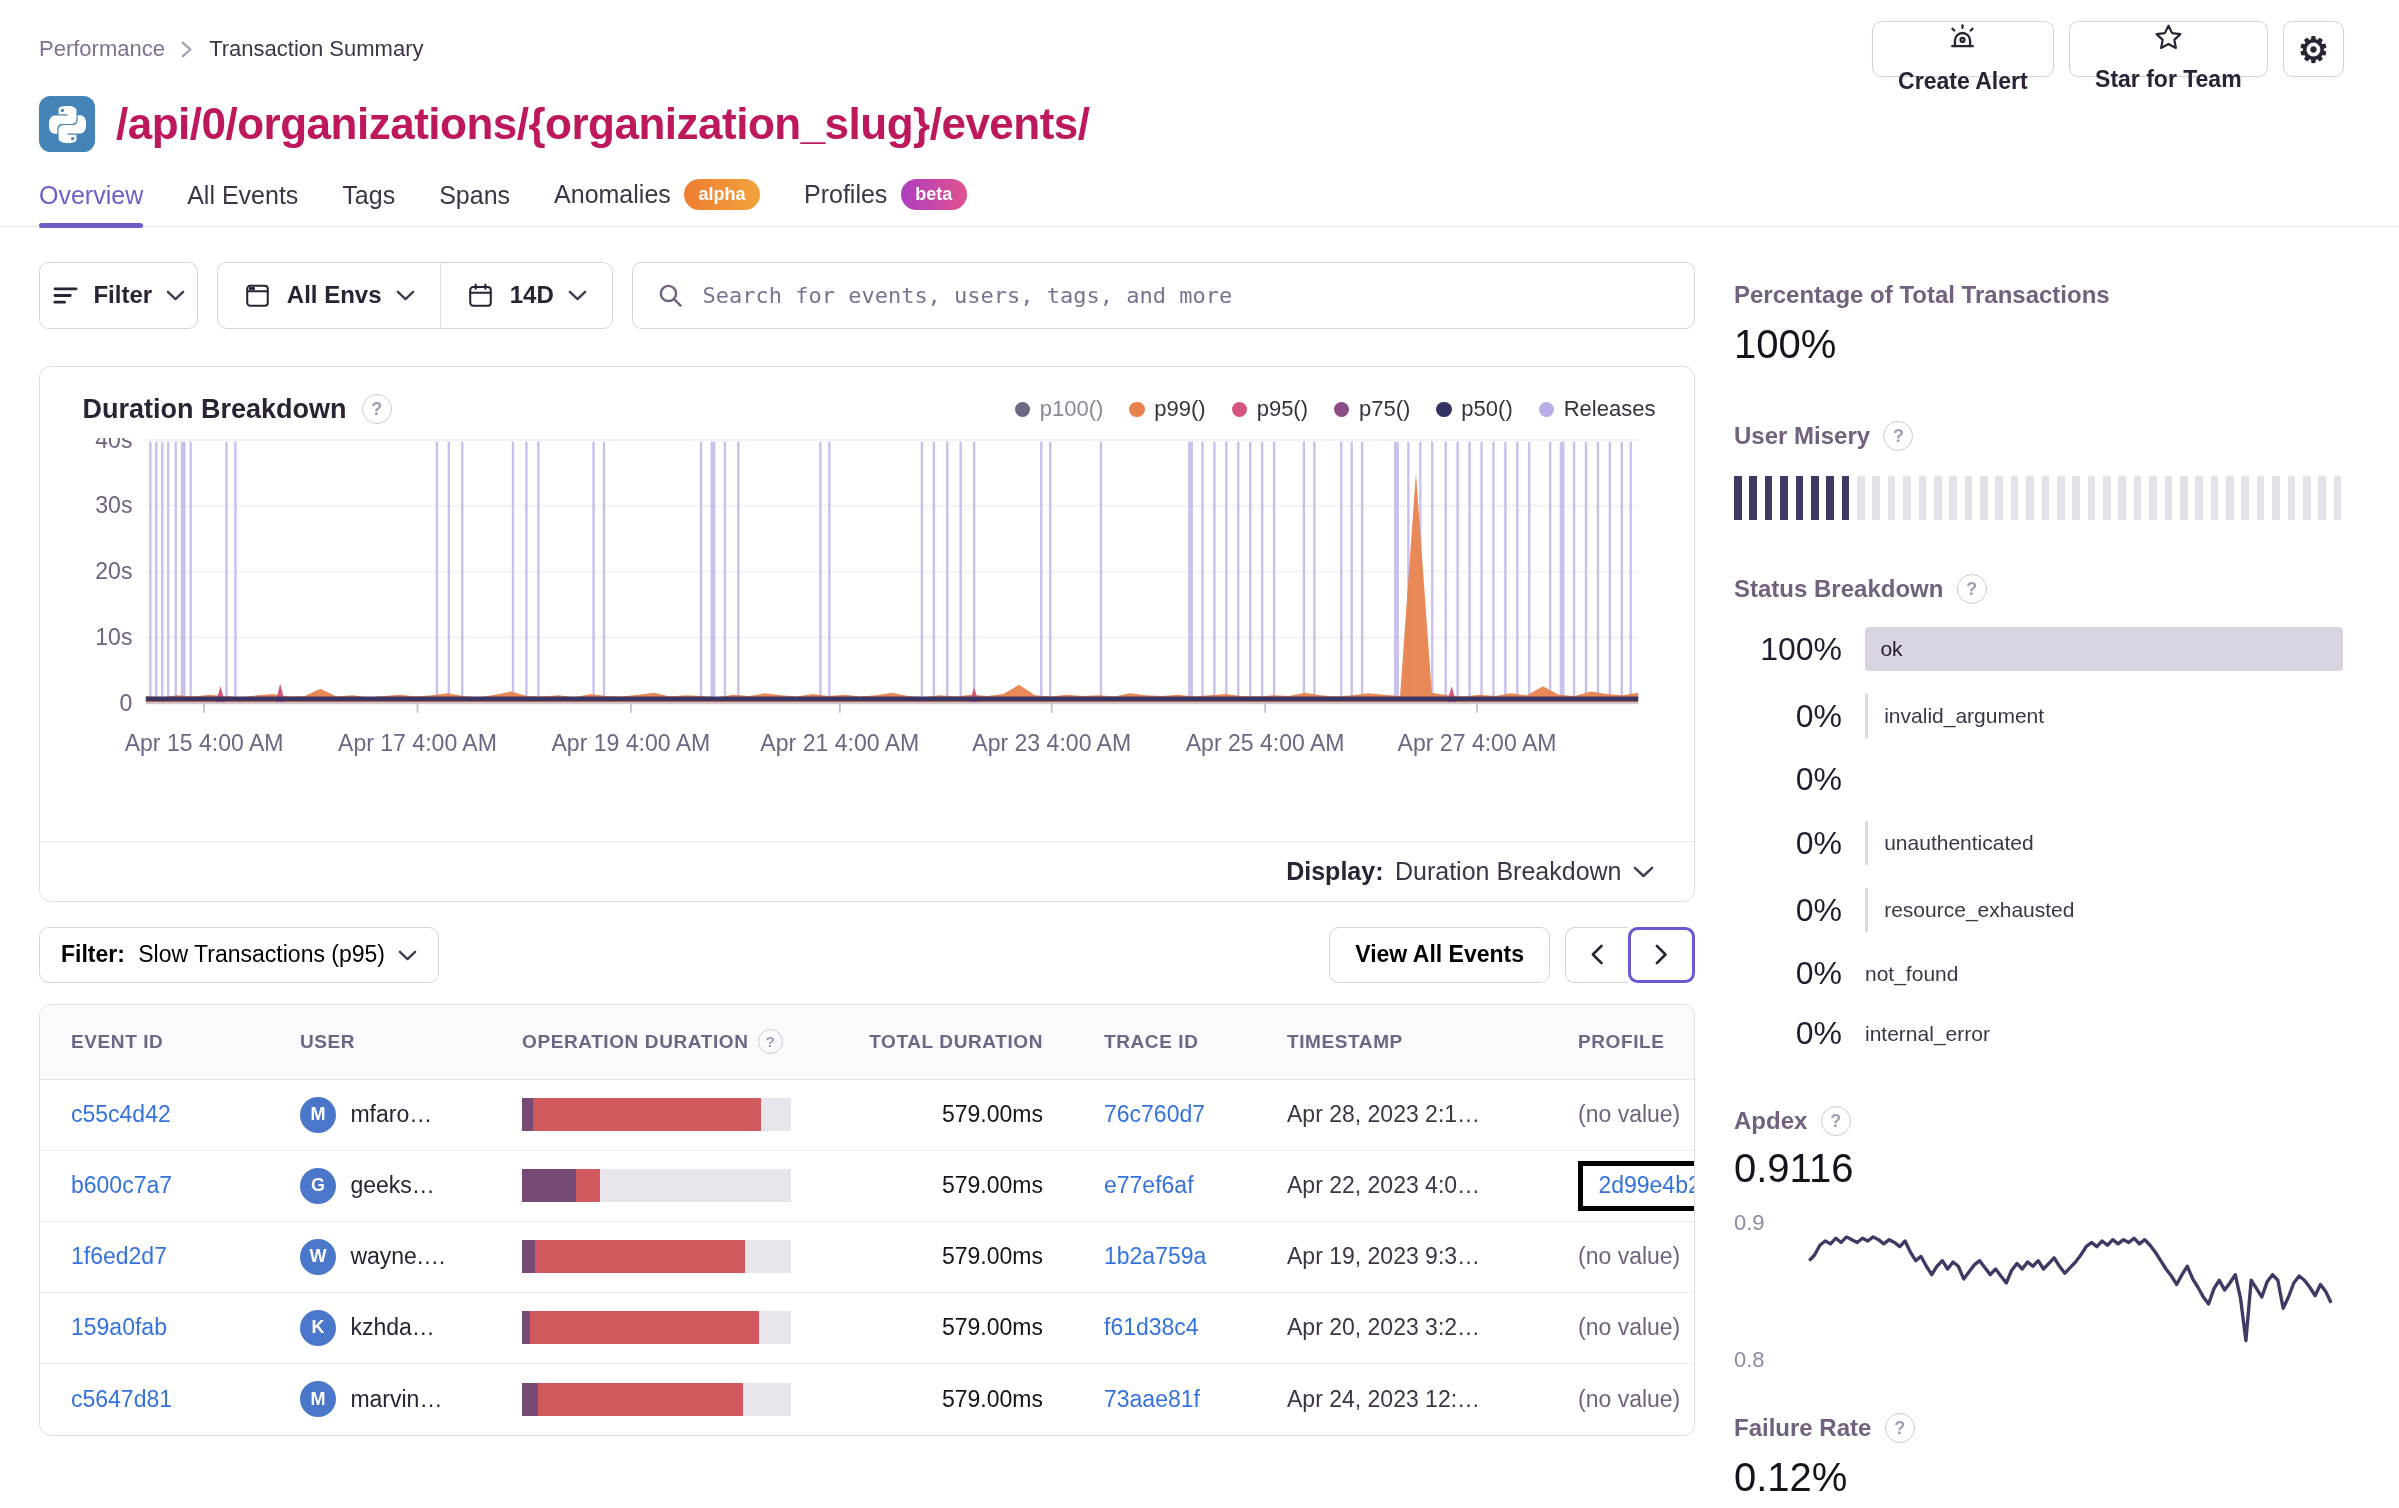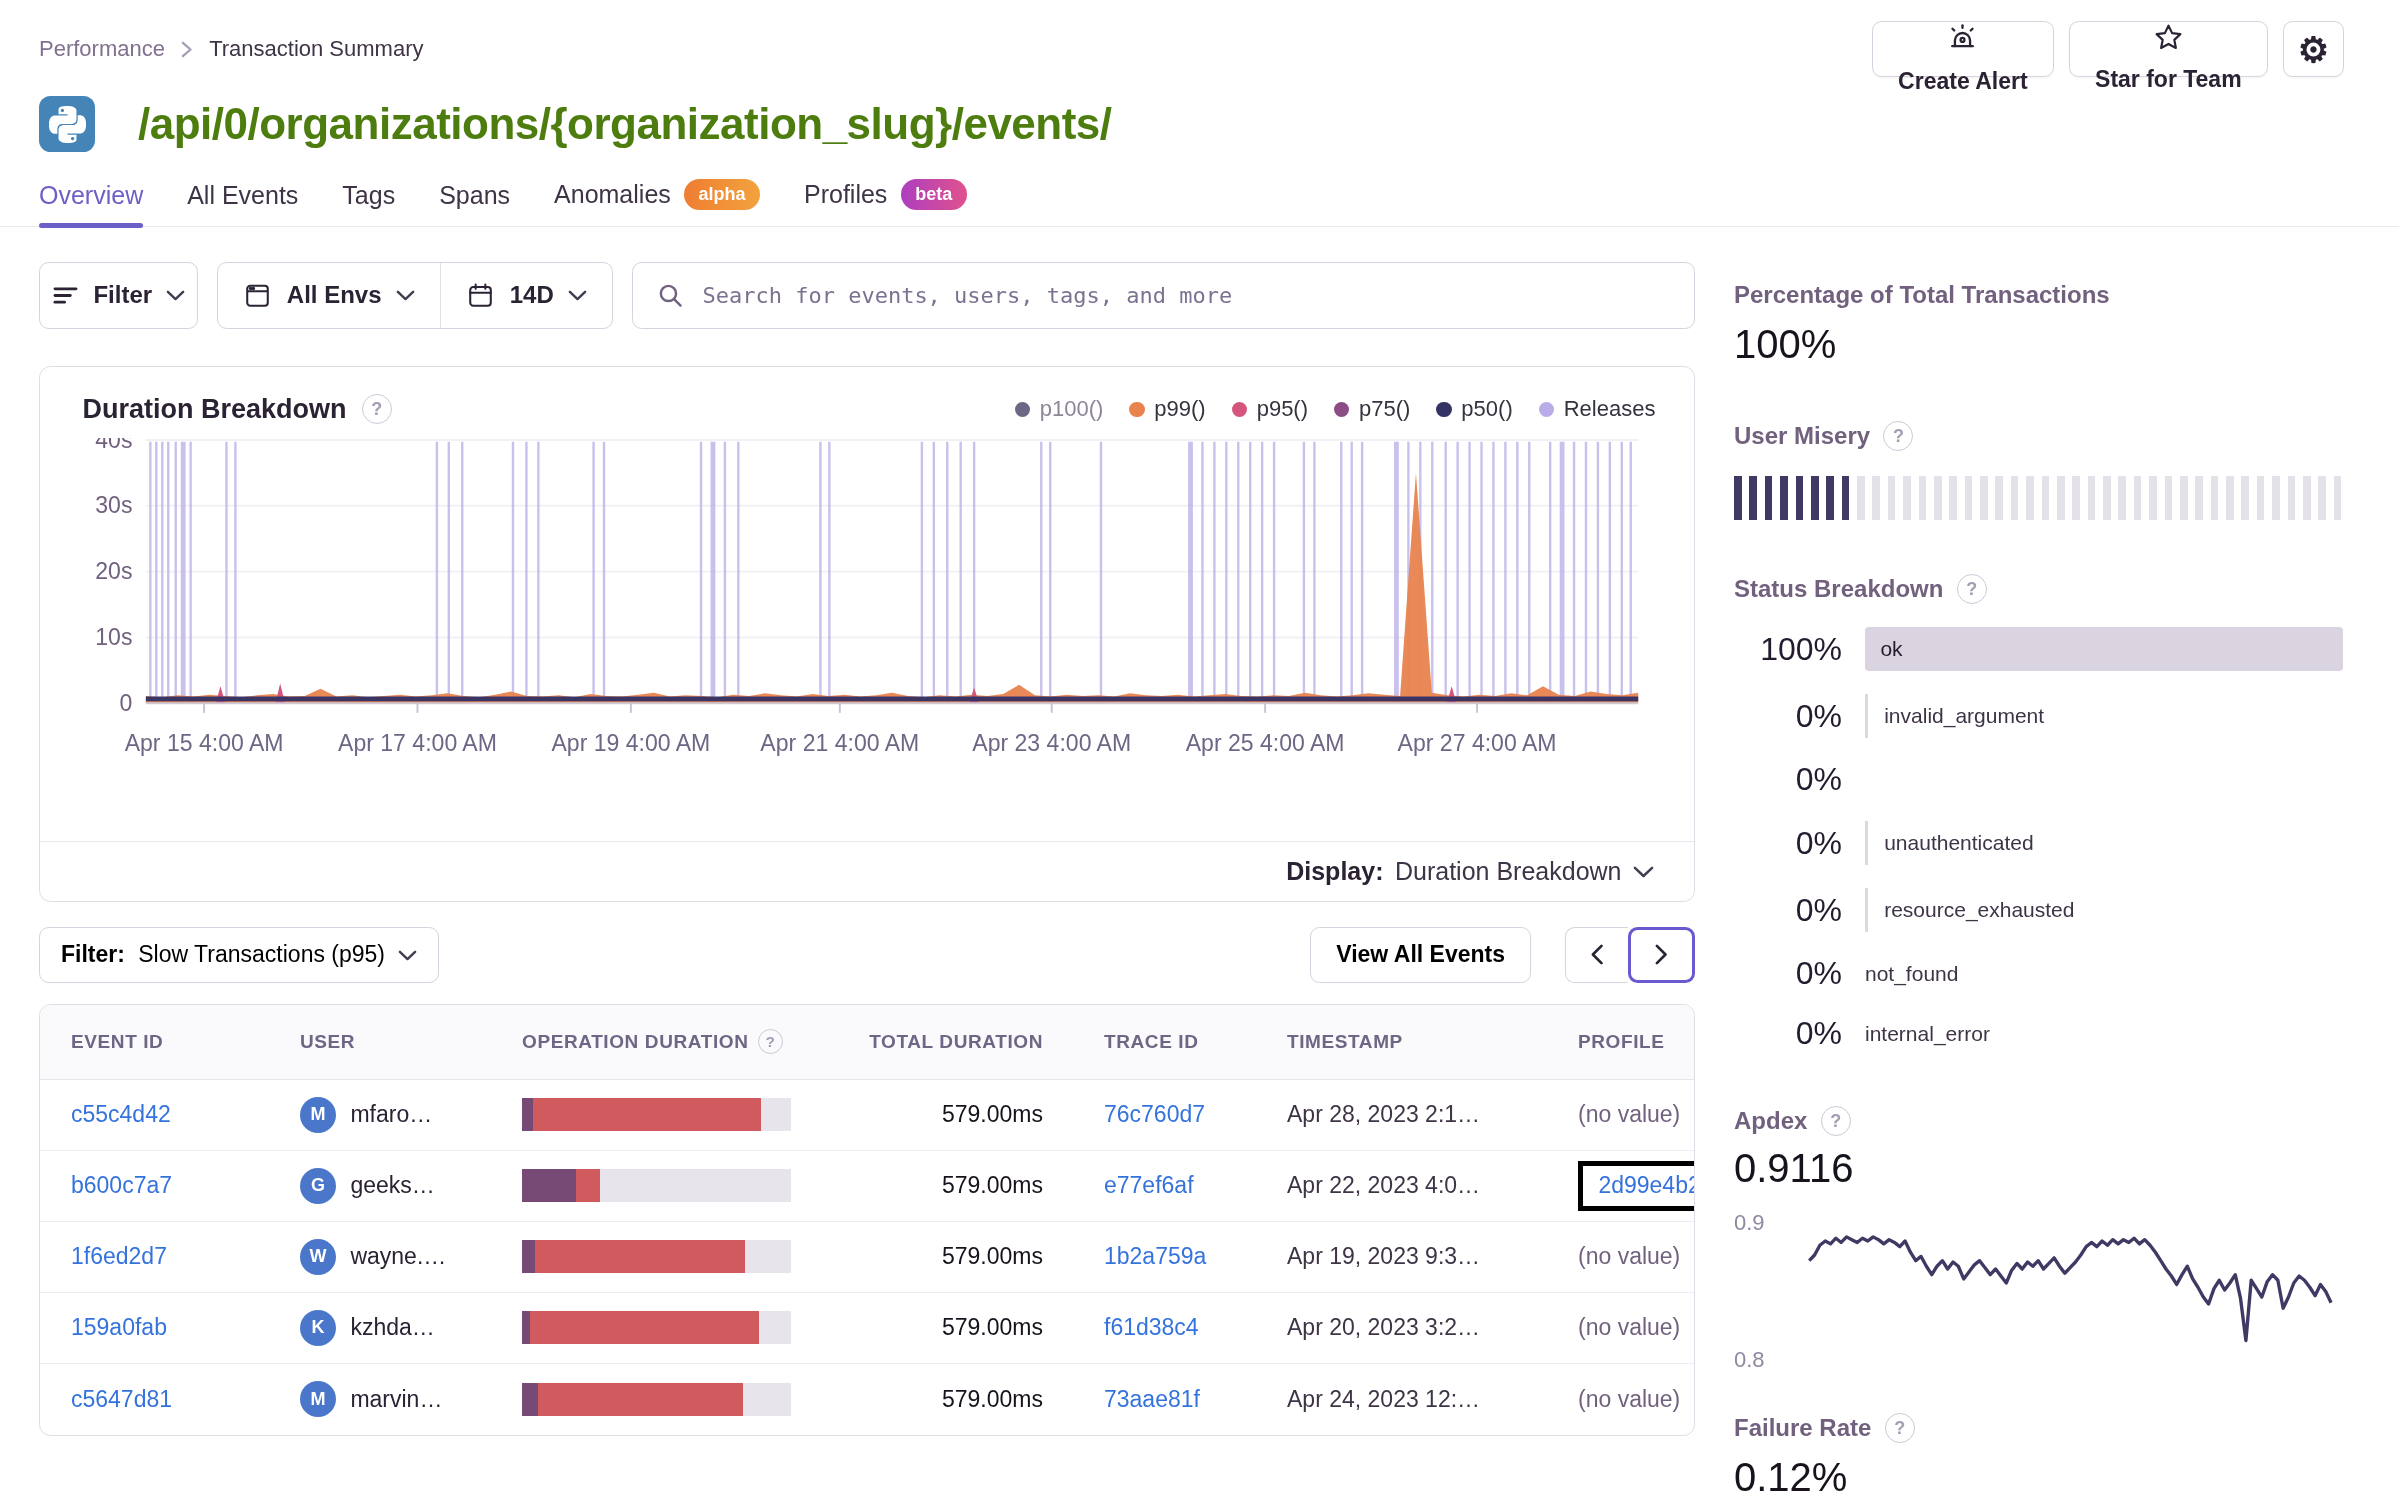--- a/index.html
+++ b/index.html
@@ -23,21 +23,21 @@
     font-size:23px; font-weight:700; color:#2b2233; cursor:pointer;
     box-shadow:0 1.9px 1.9px rgba(40,30,60,0.03);
     flex-direction:column;
   }
   .btn-icon-only { padding:0; width:61px; justify-content:center; }
   .icon { display:inline-flex; align-items:center; justify-content:center; }
 
   
   .title-row { display:flex; align-items:center; gap:21px; padding:0 56px 0 39px; margin-top:19px; }
   .platform-icon { width:56px; height:56px; border-radius:11.5px; background:#4584b6; display:flex; align-items:center; justify-content:center; flex:none; }
-  .page-title { font-size:44px; font-weight:700; color:#4d7c0f; letter-spacing:-0.5px;margin-left:22px; }
+  .page-title { font-size:44px; font-weight:700; color:#be185d; letter-spacing:-0.5px; }
 
   
   .tabs { display:flex; gap:44px; padding:0 39px; margin-top:27px; border-bottom:1px solid #ebe7f0; align-items:flex-end; }
   .tab { display:flex; align-items:center; gap:13.4px; font-size:25px; color:#3e3446; padding-bottom:16.3px; cursor:pointer; position:relative; }
   .tab.active { color:#6c5fc7; }
   .tab.active::after { content:''; position:absolute; left:0; right:0; bottom:-1.9px; height:4.8px; border-radius:2.9px; background:#6c5fc7; }
   .badge { color:#fff; font-size:18px; font-weight:700; padding:4.8px 14.4px; border-radius:19px; }
   .badge-alpha { background:linear-gradient(90deg,#ef7d33,#f2a33d); }
   .badge-beta  { background:linear-gradient(90deg,#ad3fbf,#e1518e); }
 
@@ -68,21 +68,21 @@
   .ldot { width:15.4px; height:15.4px; border-radius:50%; flex:none; }
   .chart-wrap { margin-top:13.4px; }
   .display-row { position:absolute; left:0; right:0; bottom:0; height:60px; border-top:1px solid #ebe7f0; display:flex; align-items:center; justify-content:flex-end; gap:11.5px; padding:0 40px; font-size:25px; cursor:pointer; }
   .display-label { font-weight:700; color:#2b2233;margin-left:32px; }
   .display-value { color:#3e3446; }
 
   
   .etoolbar { display:flex; justify-content:space-between; align-items:center; margin-top:25px; }
   .etb-left { display:flex; align-items:center; gap:13.4px; height:56px; padding:0 21px; border:1.4px solid #d8d2de; border-radius:9.6px; background:#fff; font-size:23px; cursor:pointer; }
   .etb-left .lbl { font-weight:700; }
-  .etb-right { display:flex; gap:34px; align-items:center; }
+  .etb-right { display:flex; gap:15px; align-items:center; }
   .btn-plain { height:56px; padding:0 25px; display:flex; align-items:center; border:1.4px solid #d8d2de; border-radius:9.6px; font-size:23px; font-weight:700; background:#fff; cursor:pointer; }
   .pager { display:flex; }
   .pg-btn { width:63px; height:56px; display:flex; align-items:center; justify-content:center; border:1.4px solid #d8d2de; background:#fff; cursor:pointer; }
   .pg-prev { border-radius:9.6px 0 0 9.6px; border-right:none; }
   .pg-next { border:3.8px solid #6859cf; border-radius:9.6px; width:67px; }
 
   
   .table { margin-top:21px; border:1.4px solid #e0dce5; border-radius:11.5px; overflow:hidden; background:#fff; }
   .tgrid { display:grid; grid-template-columns:229px 222px 329px 253px 183px 291px 1fr; align-items:center; padding-left:31px; }
   .thead { height:75px; background:#faf9fb; border-bottom:1px solid #e7e4ec; color:#6f6685; font-size:19px; font-weight:700; letter-spacing:0.6px; }

